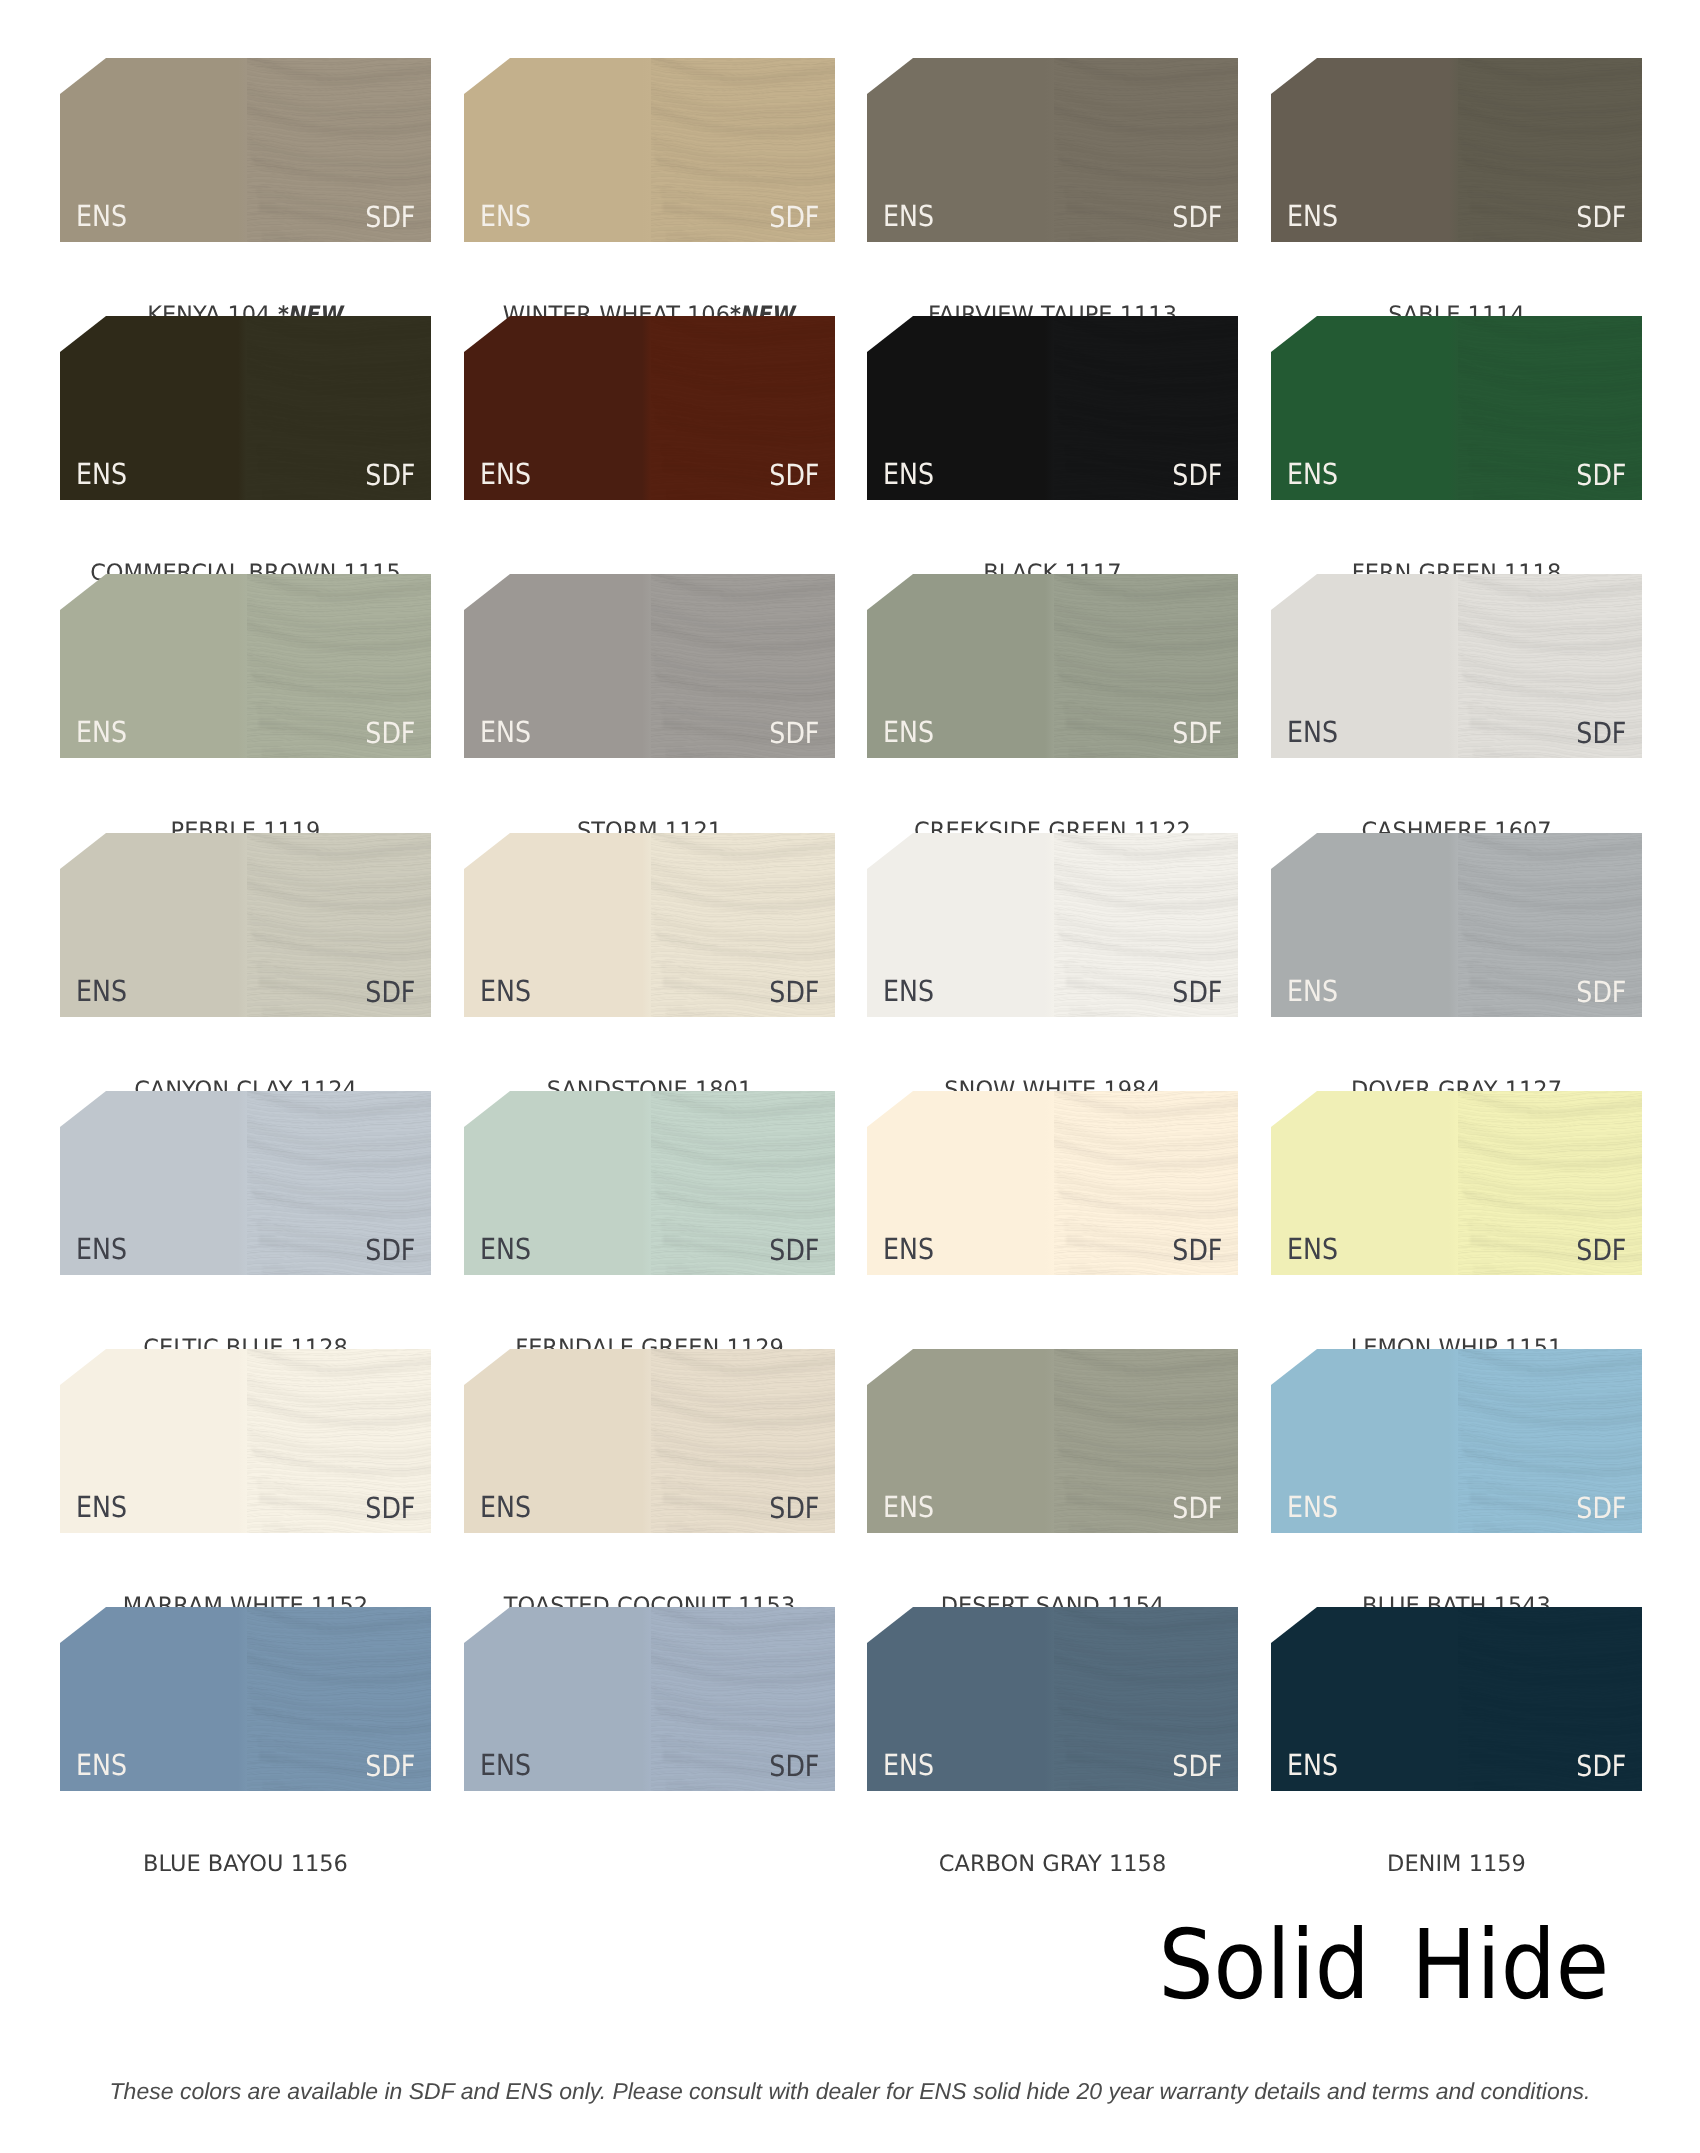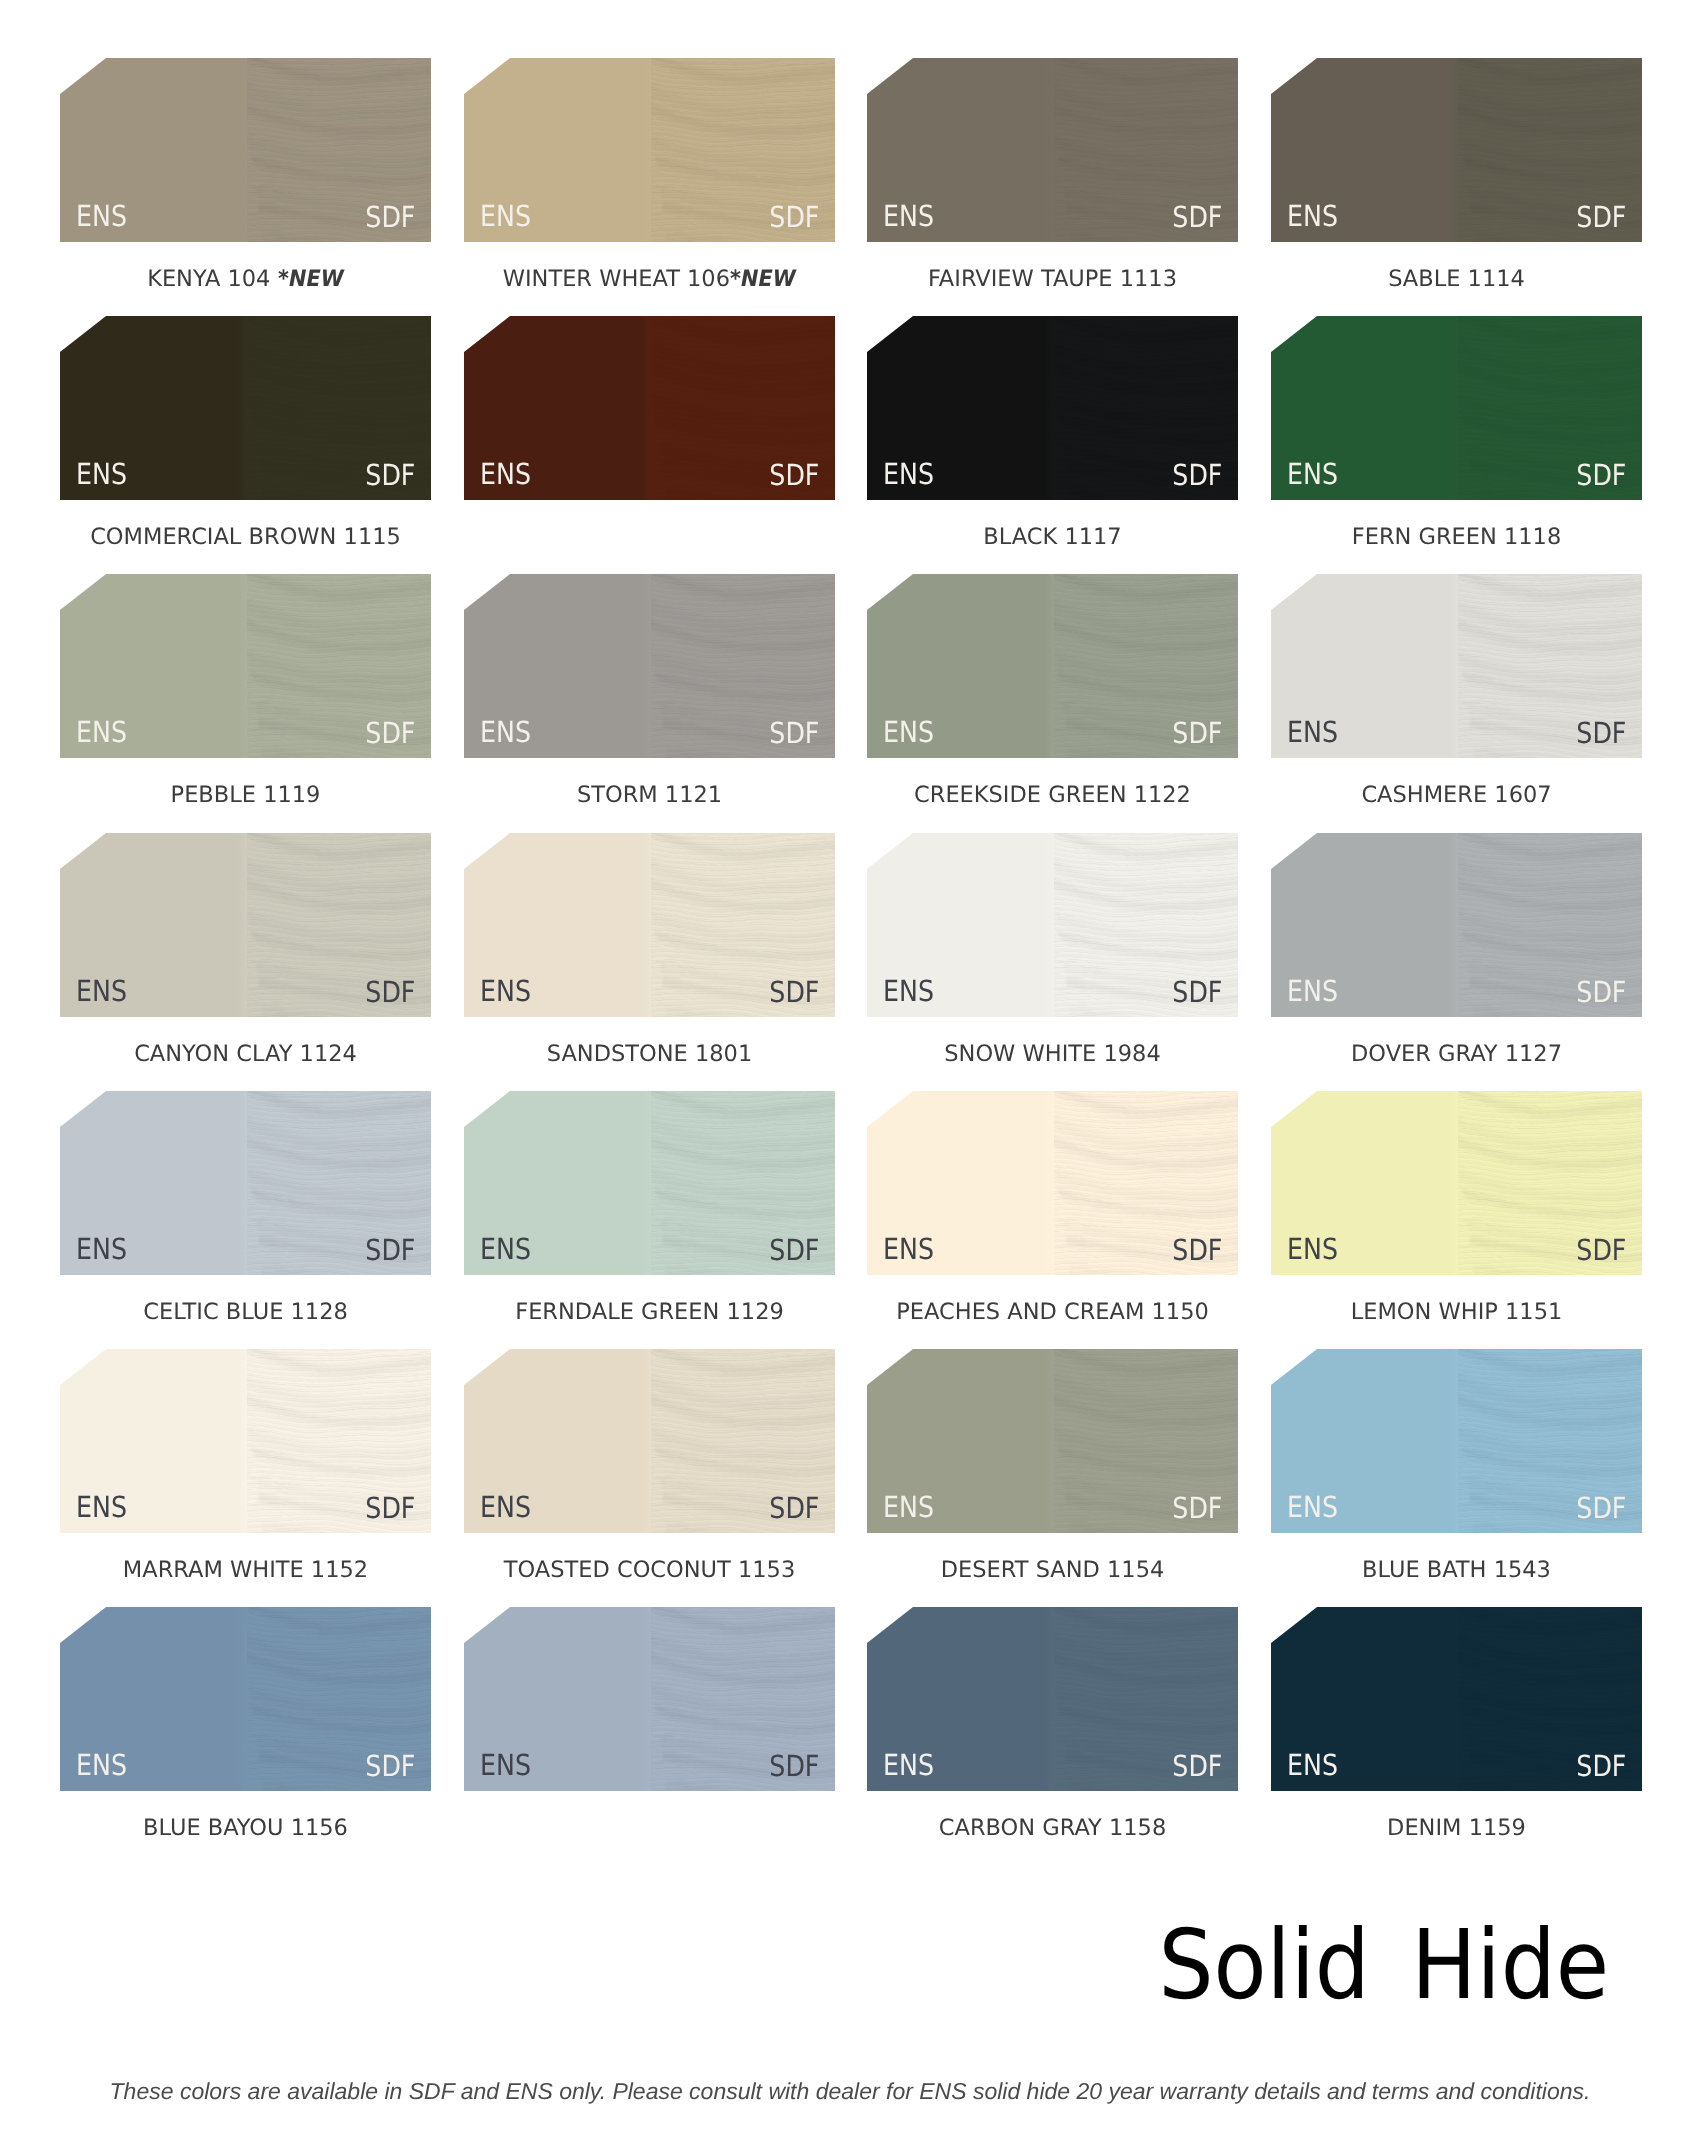--- a/index.html
+++ b/index.html
@@ -44,21 +44,21 @@
   }
   .tag-ens{left:15.5px;bottom:11px;transform:scaleX(0.872);transform-origin:0% 100%;}
   .tag-sdf{right:16px;bottom:10px;transform:scaleX(0.872);transform-origin:100% 100%;}
   .label{
     position:absolute;left:0;width:371px;top:184px;box-sizing:border-box;
     text-align:center;font-size:22.5px;color:#3c3c3c;
     line-height:1; white-space:nowrap;
     -webkit-font-smoothing:antialiased;
     transform:translateZ(0);
   }
-  .label .txt{padding-top:26px;display:inline-block;}
+  .label .txt{padding-top:26px;display:inline-block;margin-top:36px;}
   .label .new{font-style:italic;font-weight:bold;display:inline-block;transform:scaleX(0.93);transform-origin:0% 50%;margin-right:-4.5px;}
   .brand{
     position:absolute;left:0;width:1609px;text-align:right;top:1917px;
     font-size:96px;color:#000;letter-spacing:0px;word-spacing:15.5px;line-height:1;
     white-space:pre;-webkit-font-smoothing:antialiased;
     transform:scaleX(0.903);transform-origin:100% 50%;
   }
   .footer{
     position:absolute;left:0;right:0;top:2080px;text-align:center;
     font-size:23px;font-style:italic;color:#4b4b4b;line-height:1;
@@ -322,21 +322,20 @@
         <div class="swatch">
           <div class="half ens" style="background:#fcf0db"></div>
           <div class="seam" style="background:linear-gradient(to right,#fcf0db,#fef2dd)"></div>
           <div class="half sdf" style="background:#fef2dd">
             <div class="grain g1" style="opacity:1.000"></div>
             <div class="grain g2" style="opacity:1.000"></div>
           </div>
           <div class="tag tag-ens" style="color:#40424a">ENS</div>
           <div class="tag tag-sdf" style="color:#40424a">SDF</div>
         </div>
-        <div class="label"><span class="txt">PEACHES AND CREAM 1150</span></div>
       </div>
       <div class="cell" style="left:1211px;top:1033px">
         <div class="swatch">
           <div class="half ens" style="background:#f0efb6"></div>
           <div class="seam" style="background:linear-gradient(to right,#f0efb6,#f3f2b8)"></div>
           <div class="half sdf" style="background:#f3f2b8">
             <div class="grain g1" style="opacity:1.000"></div>
             <div class="grain g2" style="opacity:1.000"></div>
           </div>
           <div class="tag tag-ens" style="color:#40424a">ENS</div>

